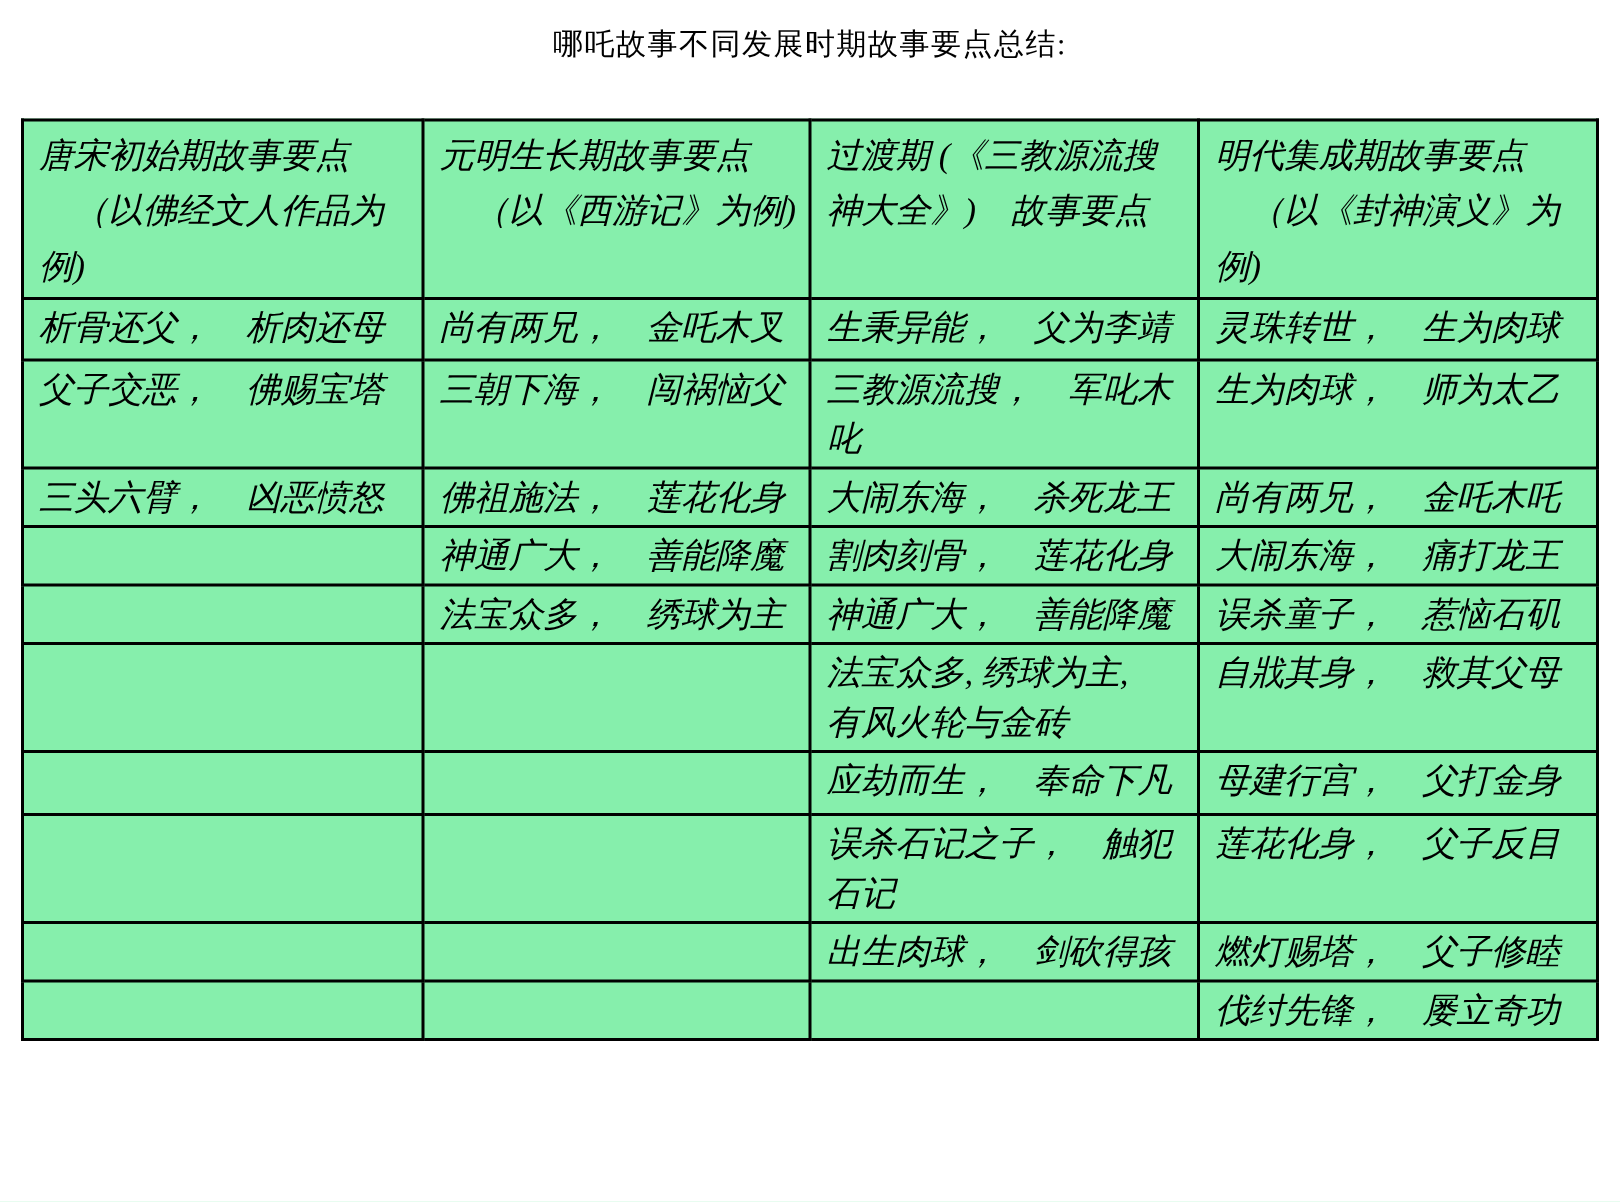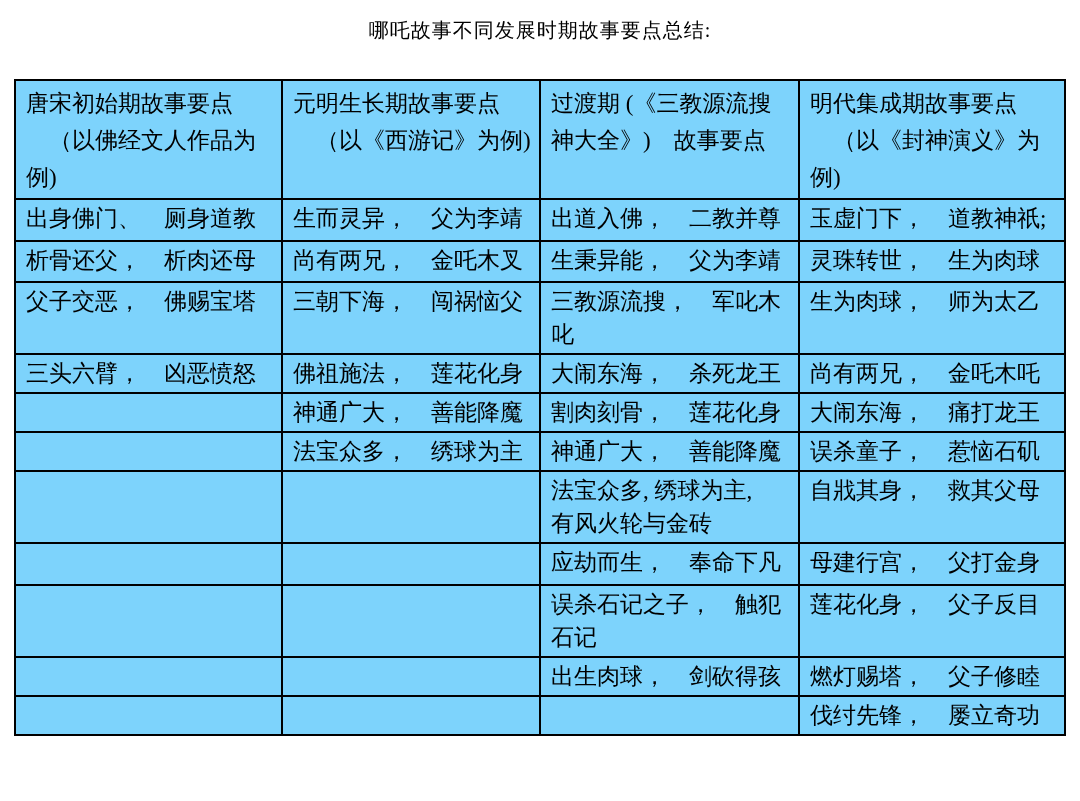--- a/index.html
+++ b/index.html
@@ -23,21 +23,22 @@
     text-align: center;
     line-height: 37px;
     letter-spacing: 1px;
     white-space: pre;
   }
   table.summary {
     border-collapse: collapse;
     table-layout: fixed;
     width: 1050px;
     margin: 30px 0 0 14px;
-    background: #7dd3fc;
+    background: #86efac;
+    font-style: italic;
   }
   col.c1 { width: 267px; }
   col.c2 { width: 258px; }
   col.c3 { width: 259px; }
   col.c4 { width: 266px; }
   th, td {
     border: 2px solid #000000;
     padding: 2px 6px 2px 10px;
     font-size: 23px;
     font-weight: 400;
@@ -79,26 +80,20 @@
         <th>元明生长期故事要点
 　（以《西游记》为例)</th>
         <th>过渡期 (《三教源流搜
 神大全》)　故事要点</th>
         <th>明代集成期故事要点
 　（以《封神演义》为
 例)</th>
       </tr>
     </thead>
     <tbody>
-      <tr class="h42">
-        <td>出身佛门、　厕身道教</td>
-        <td>生而灵异，　父为李靖</td>
-        <td>出道入佛，　二教并尊</td>
-        <td>玉虚门下，　道教神祇;</td>
-      </tr>
       <tr class="h41">
         <td>析骨还父，　析肉还母</td>
         <td>尚有两兄，　金吒木叉</td>
         <td>生秉异能，　父为李靖</td>
         <td>灵珠转世，　生为肉球</td>
       </tr>
       <tr class="h40">
         <td>父子交恶，　佛赐宝塔</td>
         <td>三朝下海，　闯祸恼父</td>
         <td>三教源流搜，　军叱木叱</td>

